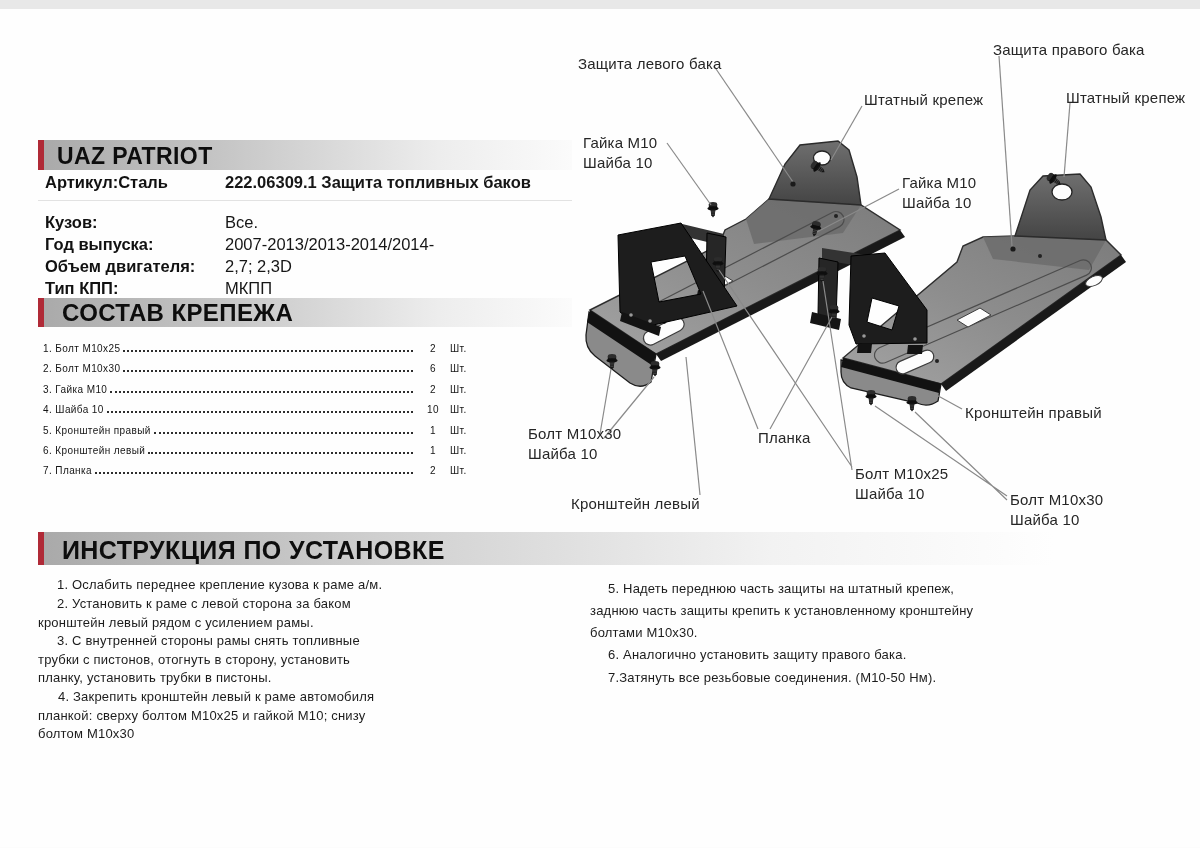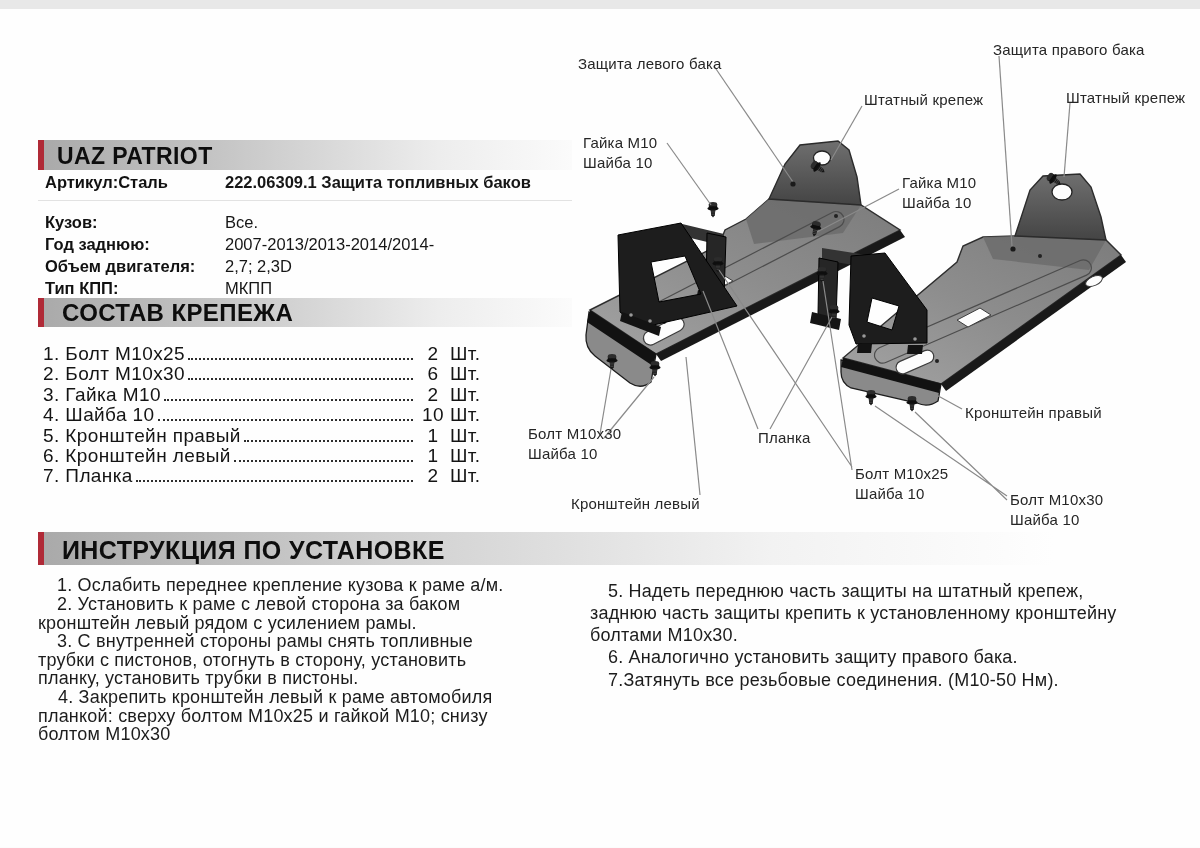--- a/index.html
+++ b/index.html
@@ -20,27 +20,27 @@
   .title-bar .bar-text{font-size:23px;padding-left:13px;}
   .sec-bar .bar-text{font-size:24px;padding-left:18px;}
   
   .kv{position:absolute;left:45px;white-space:nowrap;font-size:16.5px;}
   .kv .k{font-weight:bold;color:#111;}
   .kv .v{position:absolute;left:180px;top:0;font-weight:normal;color:#161616;}
   .kv .v.bold{font-weight:bold;}
   .rule{position:absolute;height:1px;background:#e2e2e2;}
   
   .parts{position:absolute;left:43px;top:334px;width:452px;}
-  .prow{display:flex;align-items:baseline;height:20.4px;font-size:19px;letter-spacing:.4px;color:#141414;}
+  .prow{display:flex;align-items:baseline;height:20.4px;font-size:10px;letter-spacing:.4px;color:#141414;}
   .prow .pname{white-space:nowrap;}
   .prow .dots{flex:1 1 auto;border-bottom:2px dotted #2d2d2d;margin:0 3px 4px 3px;min-width:10px;}
   .prow .qty{flex:0 0 34px;text-align:center;}
   .prow .unit{flex:0 0 45px;}
   
-  .iline{position:absolute;white-space:nowrap;font-size:18px;color:#1c1c1c;letter-spacing:.2px;}
+  .iline{position:absolute;white-space:nowrap;font-size:13px;color:#1c1c1c;letter-spacing:.2px;}
   .col-l .iline{line-height:18.7px;}
   
   .callout{position:absolute;font-size:15px;line-height:20px;color:#262626;letter-spacing:.2px;white-space:nowrap;}
   .bottom-strip{position:absolute;left:0;bottom:0;width:1200px;height:10px;
     background:linear-gradient(to bottom,rgba(255,255,255,0),#d2d2d2);}
 </style>
 </head>
 <body>
 
 <div class="page">
@@ -200,21 +200,21 @@
     <span class="k">Артикул:Сталь</span>
     <span class="v bold">222.06309.1 Защита топливных баков</span>
   </div>
   <div class="rule" style="left:38px;top:191px;width:534px"></div>
 
   <div class="kv" style="top:204px">
     <span class="k">Кузов:</span>
     <span class="v">Все.</span>
   </div>
   <div class="kv" style="top:226px">
-    <span class="k">Год заднюю:</span>
+    <span class="k">Год выпуска:</span>
     <span class="v">2007-2013/2013-2014/2014-</span>
   </div>
   <div class="kv" style="top:248px">
     <span class="k">Объем двигателя:</span>
     <span class="v">2,7; 2,3D</span>
   </div>
   <div class="kv" style="top:270px">
     <span class="k">Тип КПП:</span>
     <span class="v">МКПП</span>
   </div>

